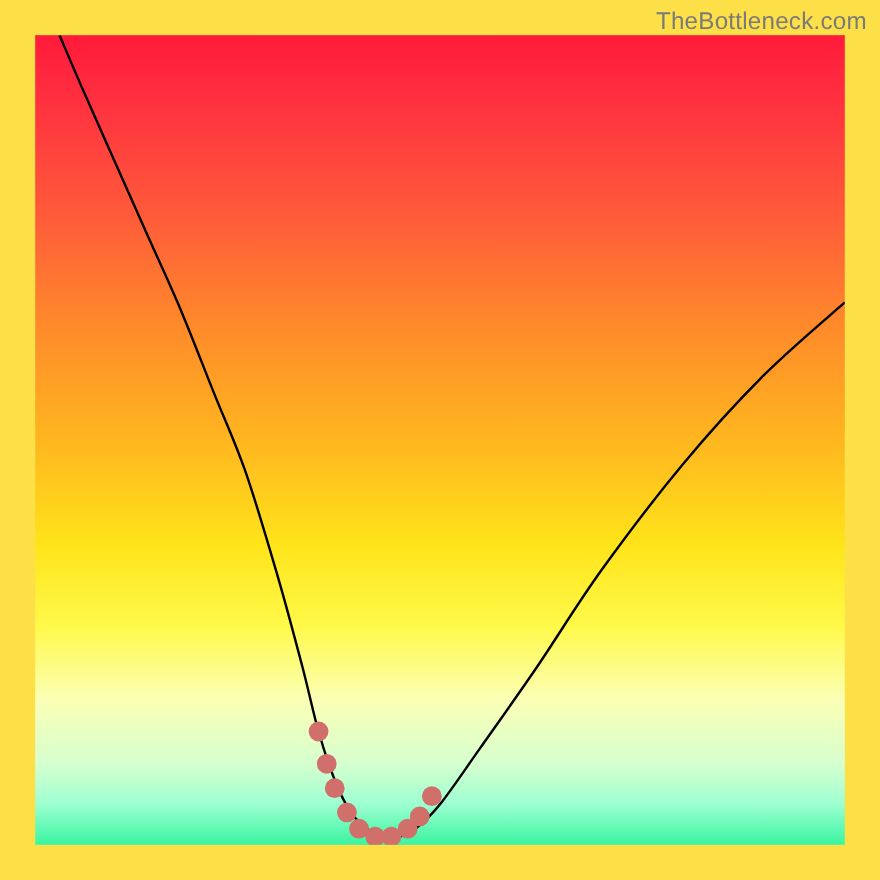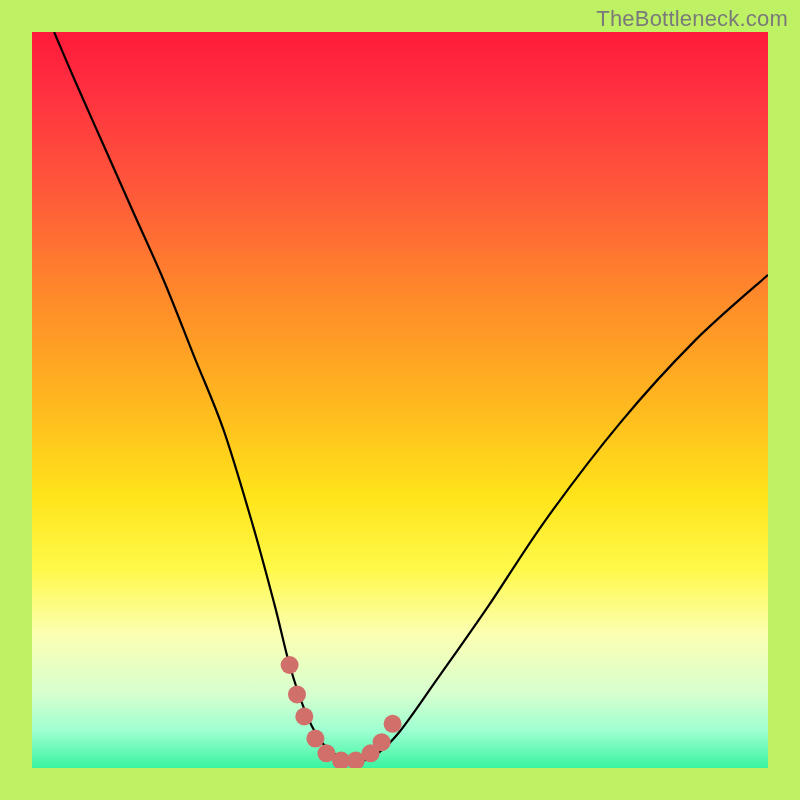--- a/index.html
+++ b/index.html
@@ -10,21 +10,21 @@
     background: #000;
     overflow: hidden;
     font-family: Arial, Helvetica, sans-serif;
   }
   .frame {
     position: absolute;
     left: 0;
     top: 0;
     width: 800px;
     height: 800px;
-    background: #bef264;
+    background: #fde047;
   }
   .plot {
     position: absolute;
     left: 32px;
     top: 32px;
     width: 736px;
     height: 736px;
     background: linear-gradient(to bottom,
       #ff1a3a 0%,
       #ff3040 8%,

